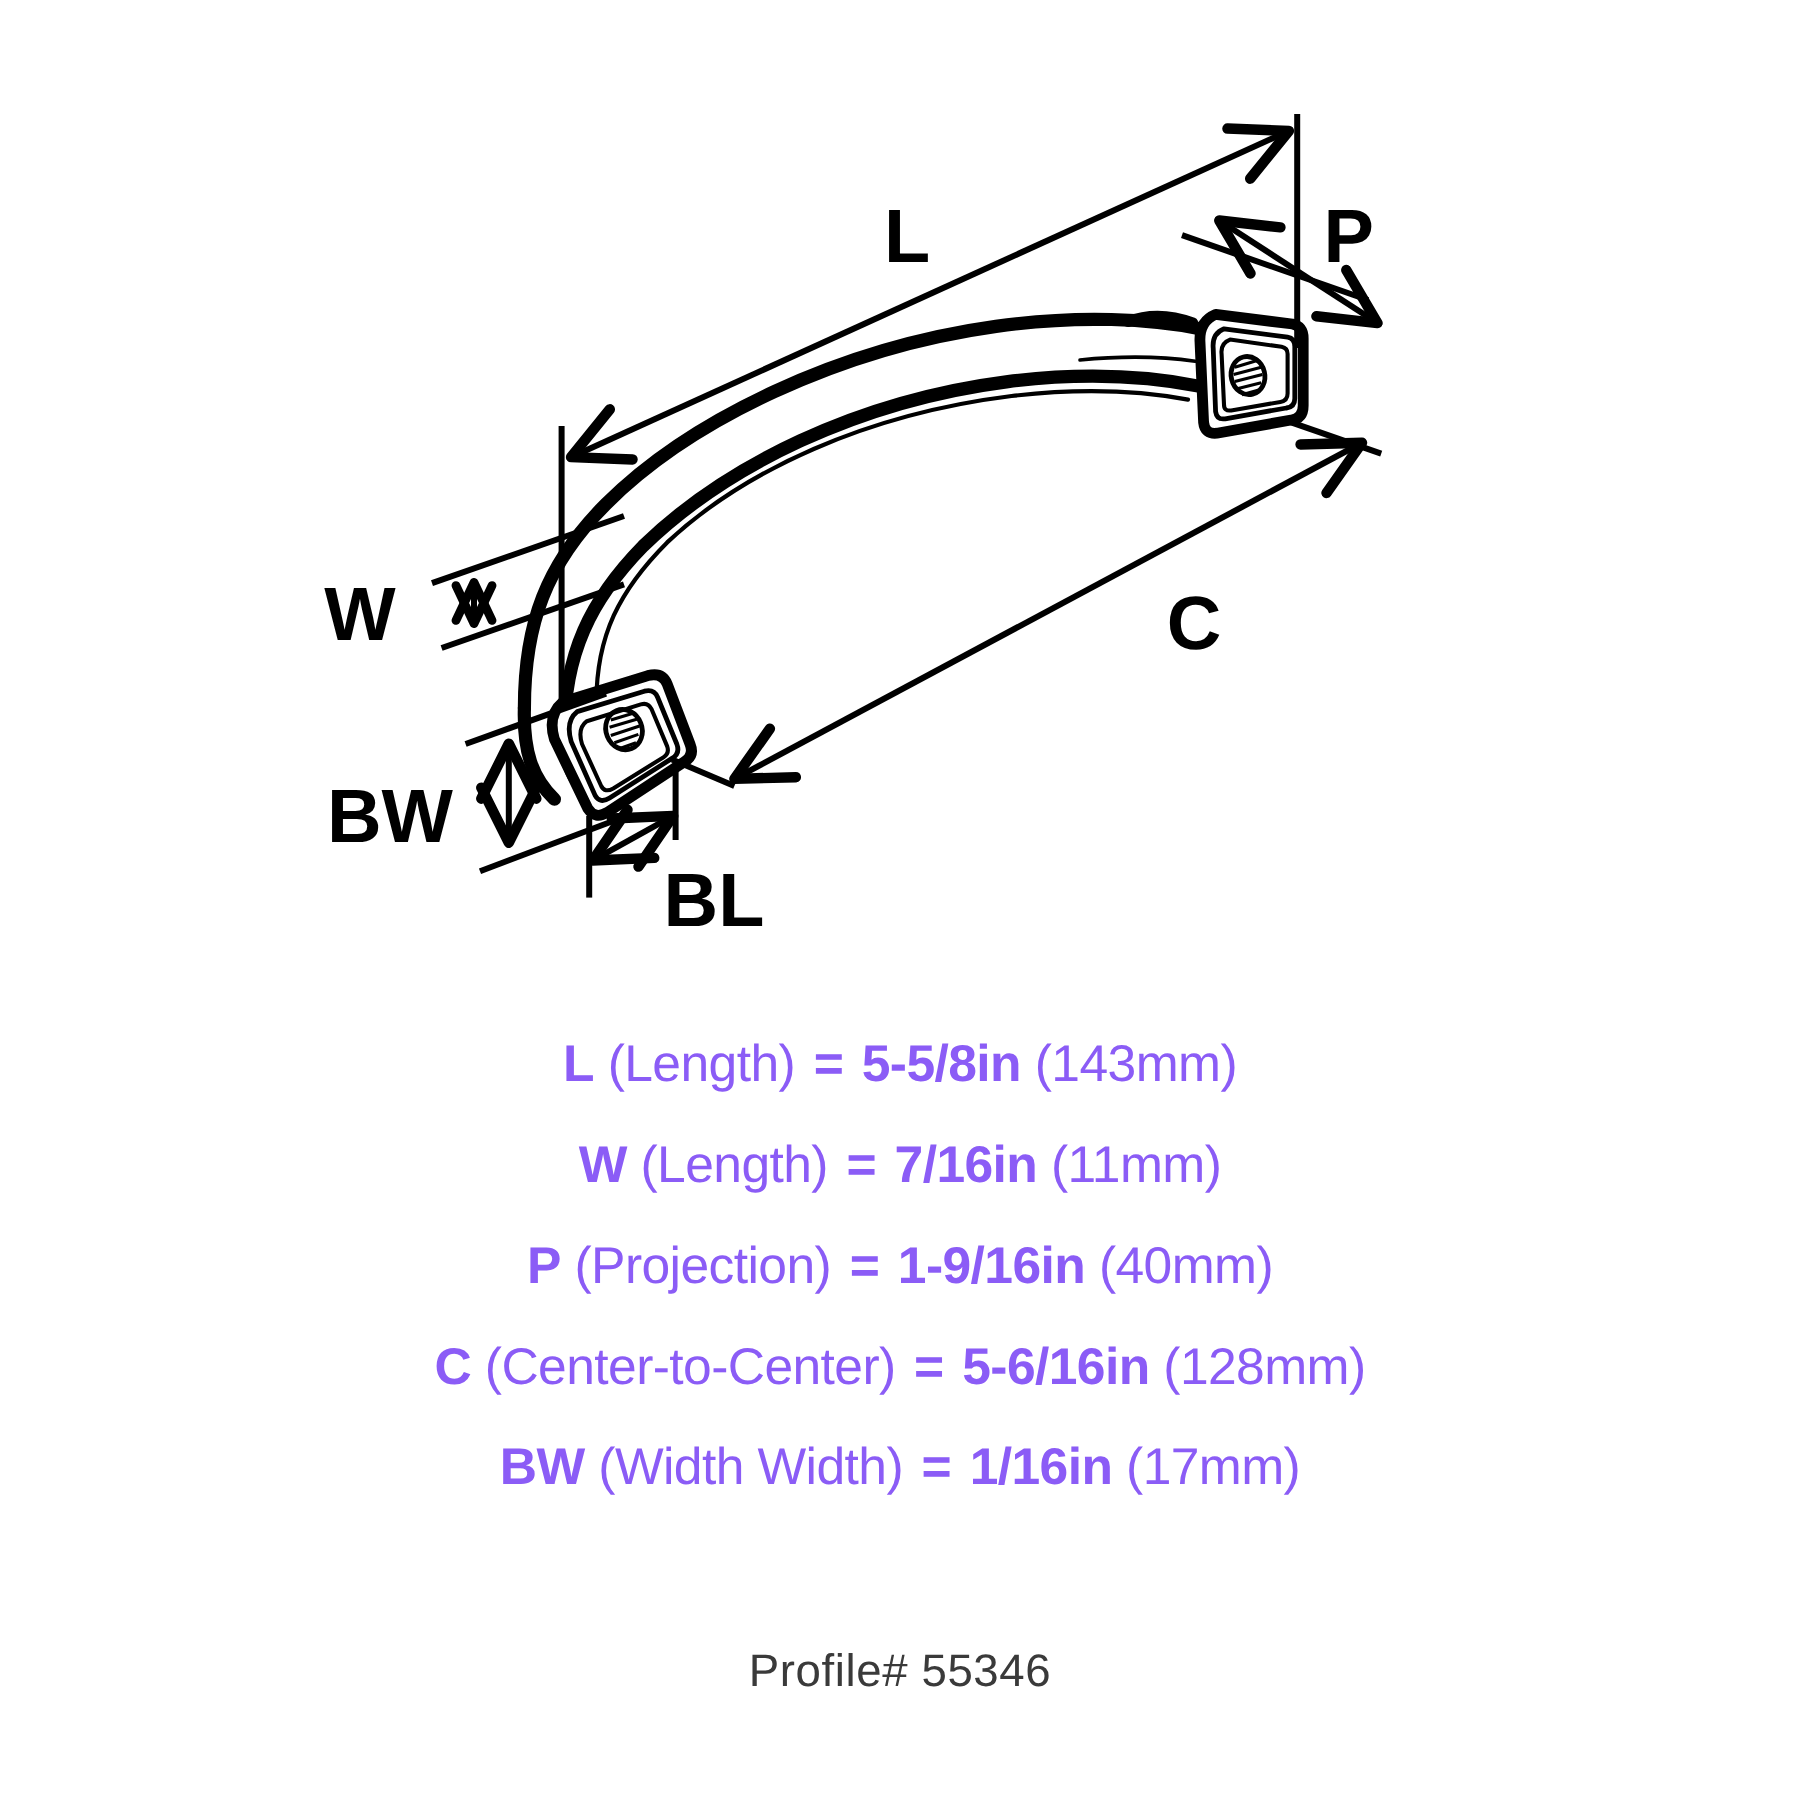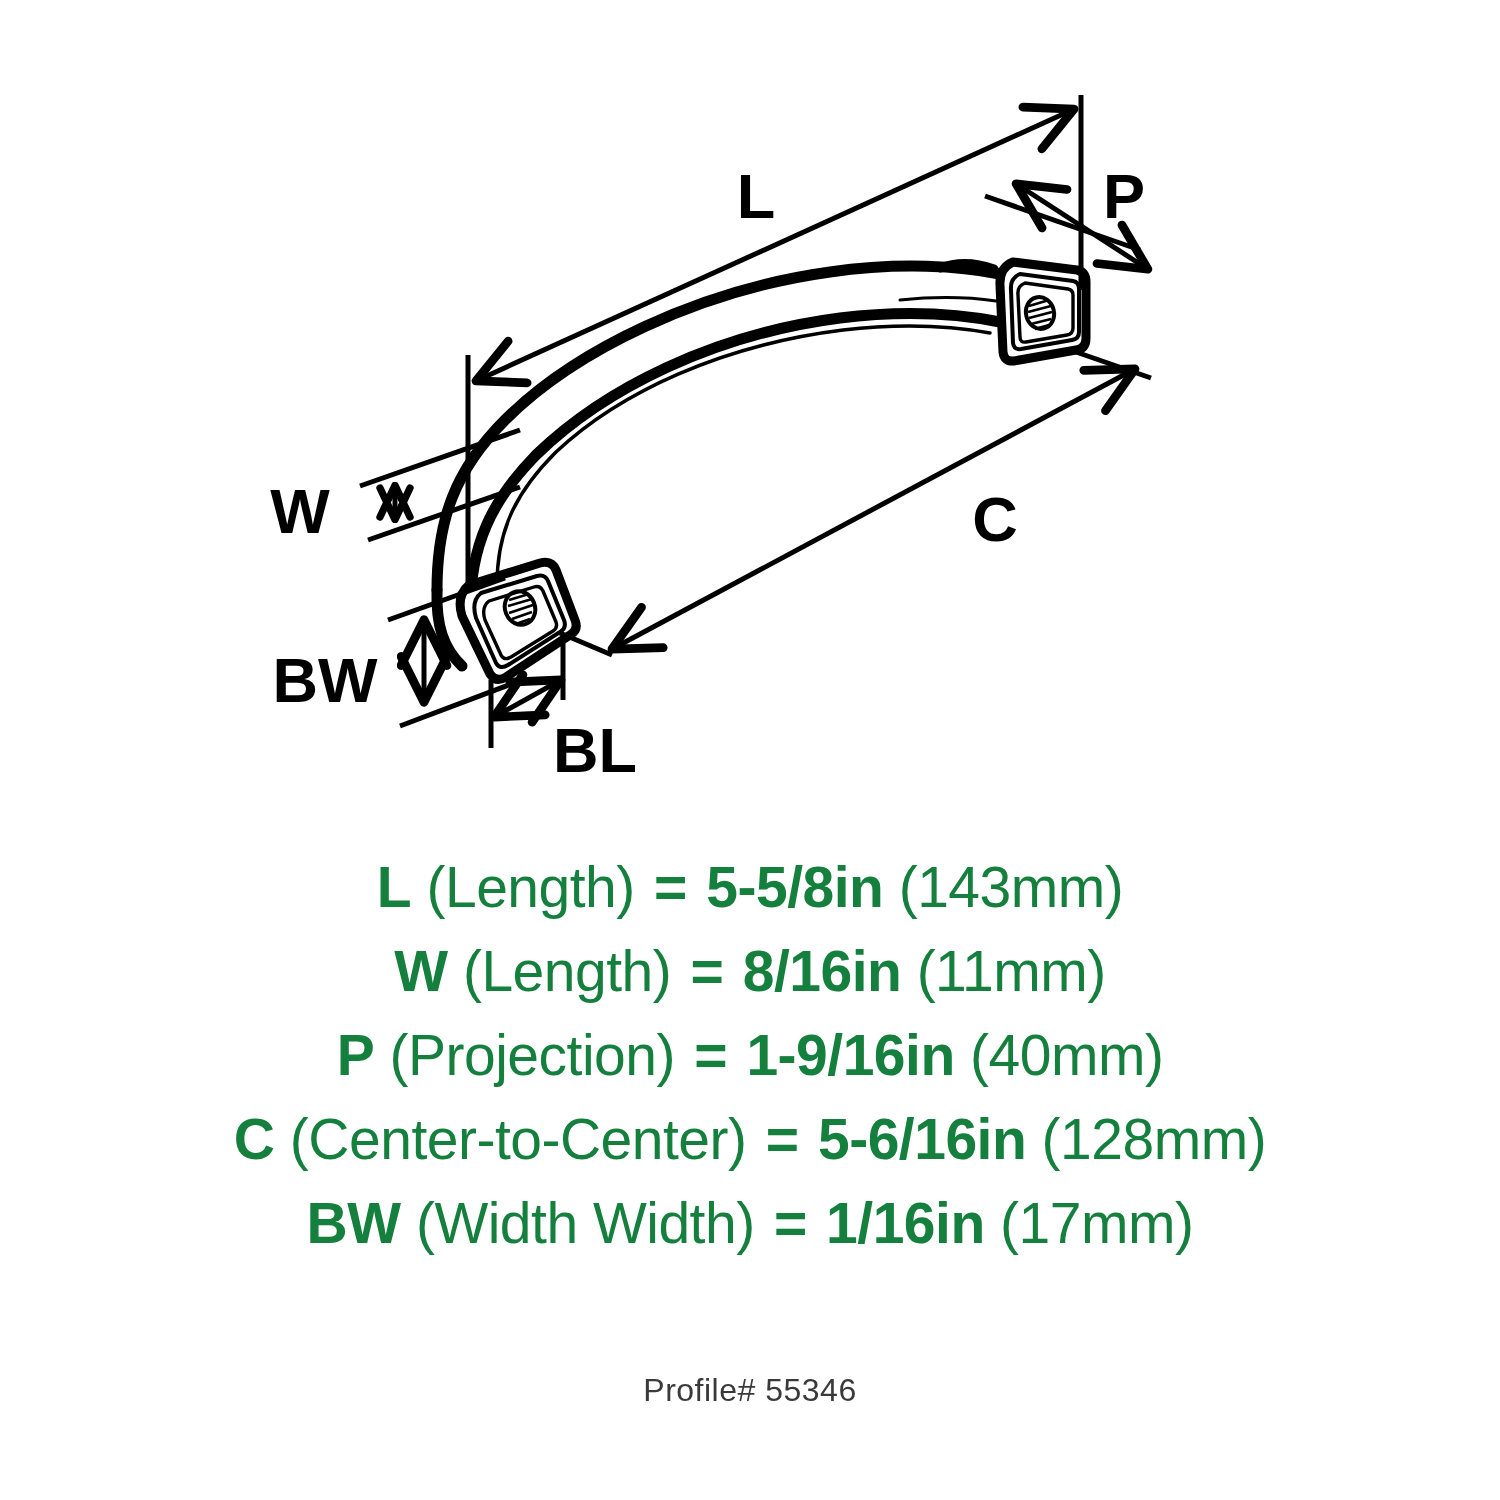--- a/index.html
+++ b/index.html
@@ -25,23 +25,23 @@
   }
   .spec-list {
     position: absolute;
     left: 0;
     top: 845px;
     width: 1500px;
     text-align: center;
   }
   .spec-line {
     font-family: "Liberation Sans", sans-serif;
-    font-size: 57px;
+    font-size: 43px;
     line-height: 84px;
-    color: #15803d;
+    color: #8b5cf6;
     white-space: nowrap;
     letter-spacing: -0.5px;
   }
   .spec-line .sym {
     font-weight: bold;
   }
   .spec-line .name {
     font-weight: normal;
   }
   .spec-line .eq {
@@ -54,21 +54,21 @@
   .spec-line .metric {
     font-weight: normal;
   }
   .profile {
     position: absolute;
     left: 0;
     top: 1372px;
     width: 1500px;
     text-align: center;
     font-family: "Liberation Sans", sans-serif;
-    font-size: 32px;
+    font-size: 38px;
     color: #3a3a3a;
     letter-spacing: 0.5px;
   }
   .dim-label {
     font-family: "Liberation Sans", sans-serif;
     font-weight: bold;
     fill: #000000;
   }
 </style>
 </head>
@@ -263,21 +263,21 @@
       <span class="sym">L</span>
       <span class="name">(Length)</span>
       <span class="eq">=</span>
       <span class="val">5-5/8in</span>
       <span class="metric">(143mm)</span>
     </div>
     <div class="spec-line">
       <span class="sym">W</span>
       <span class="name">(Length)</span>
       <span class="eq">=</span>
-      <span class="val">8/16in</span>
+      <span class="val">7/16in</span>
       <span class="metric">(11mm)</span>
     </div>
     <div class="spec-line">
       <span class="sym">P</span>
       <span class="name">(Projection)</span>
       <span class="eq">=</span>
       <span class="val">1-9/16in</span>
       <span class="metric">(40mm)</span>
     </div>
     <div class="spec-line">

